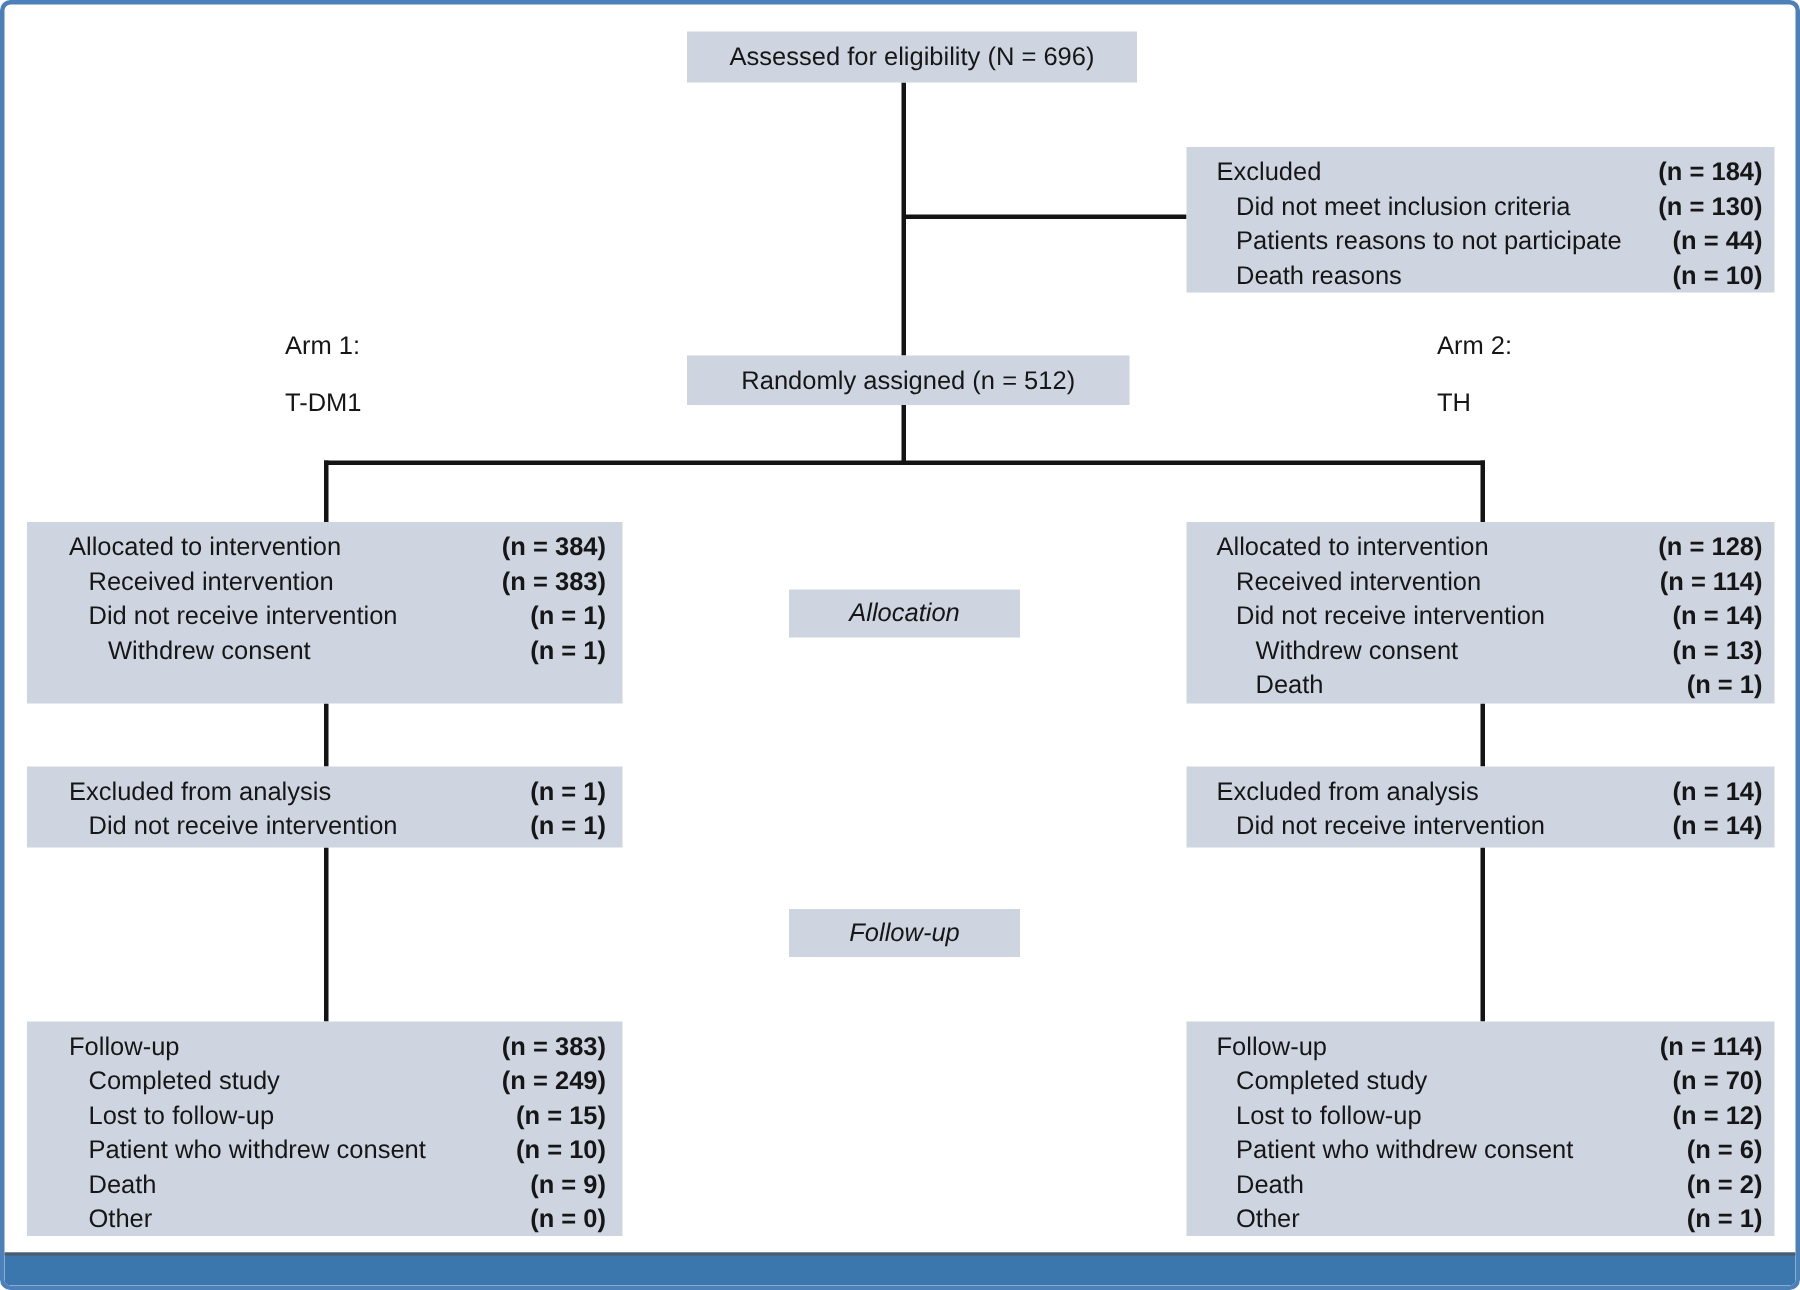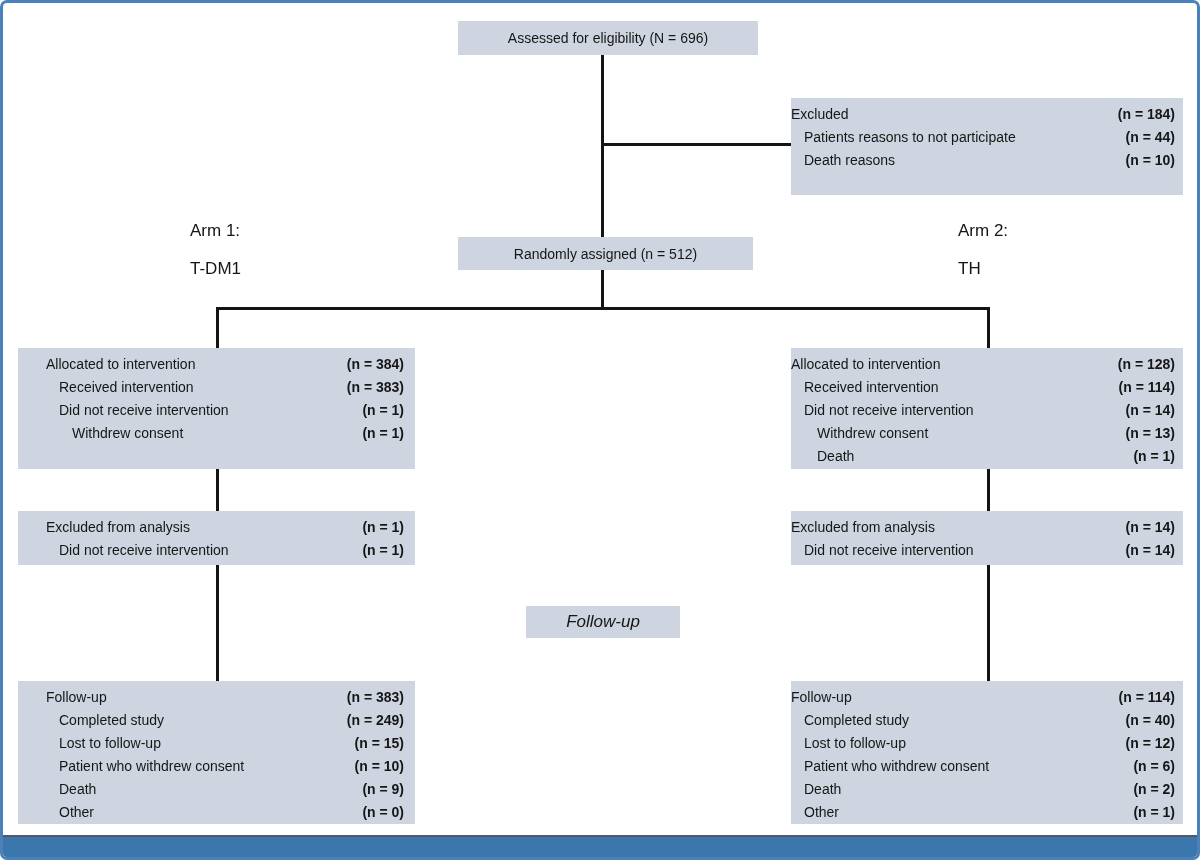--- a/index.html
+++ b/index.html
@@ -32,33 +32,33 @@
     border-top: 2px solid var(--bottom-bar-edge);
   }
 
   .line { position: absolute; background: var(--line-color); }
   .line.v { width: 3px; }
   .line.h { height: 3px; }
 
   .box {
     position: absolute;
     background: var(--box-fill);
-    font-size: 14px;
+    font-size: 17px;
     color: var(--text-color);
   }
   .box.center {
     display: flex;
     align-items: center;
     justify-content: center;
     text-align: center;
   }
   .box.rows {
     display: flex;
     flex-direction: column;
-    padding: 5px 8px 0 0;
+    padding: 5px 8px 0 20px;
   }
   .box.rows.pad-wide { padding: 5px 11px 0 28px; }
   .row {
     display: flex;
     justify-content: space-between;
     line-height: 23px;
     white-space: nowrap;
   }
   .row .val { text-align: left; font-weight: bold; }
 
@@ -99,20 +99,24 @@
   <div class="box center" style="left:455px; top:18px; width:300px; height:34px">
     <span>Assessed for eligibility (N = 696)</span>
   </div>
 
   <div class="box rows" style="left:788px; top:95px; width:392px; height:97px">
       <div class="row">
         <span class="lbl" style="padding-left: 0px;">Excluded</span>
         <span class="val">(n = 184)</span>
       </div>
       <div class="row">
+        <span class="lbl" style="padding-left: 13px;">Did not meet inclusion criteria</span>
+        <span class="val">(n = 130)</span>
+      </div>
+      <div class="row">
         <span class="lbl" style="padding-left: 13px;">Patients reasons to not participate</span>
         <span class="val">(n = 44)</span>
       </div>
       <div class="row">
         <span class="lbl" style="padding-left: 13px;">Death reasons</span>
         <span class="val">(n = 10)</span>
       </div>
     </div>
 
   <div class="arm-label" style="left:187px; top:216px">
@@ -140,20 +144,23 @@
       <div class="row">
         <span class="lbl" style="padding-left: 13px;">Did not receive intervention</span>
         <span class="val">(n = 1)</span>
       </div>
       <div class="row">
         <span class="lbl" style="padding-left: 26px;">Withdrew consent</span>
         <span class="val">(n = 1)</span>
       </div>
     </div>
 
+  <div class="stage-label" style="left:523px; top:390px; width:154px; height:32px">
+    <span>Allocation</span>
+  </div>
 
   <div class="box rows" style="left:788px; top:345px; width:392px; height:121px">
       <div class="row">
         <span class="lbl" style="padding-left: 0px;">Allocated to intervention</span>
         <span class="val">(n = 128)</span>
       </div>
       <div class="row">
         <span class="lbl" style="padding-left: 13px;">Received intervention</span>
         <span class="val">(n = 114)</span>
       </div>
@@ -224,21 +231,21 @@
       </div>
     </div>
 
   <div class="box rows" style="left:788px; top:678px; width:392px; height:143px">
       <div class="row">
         <span class="lbl" style="padding-left: 0px;">Follow-up</span>
         <span class="val">(n = 114)</span>
       </div>
       <div class="row">
         <span class="lbl" style="padding-left: 13px;">Completed study</span>
-        <span class="val">(n = 40)</span>
+        <span class="val">(n = 70)</span>
       </div>
       <div class="row">
         <span class="lbl" style="padding-left: 13px;">Lost to follow-up</span>
         <span class="val">(n = 12)</span>
       </div>
       <div class="row">
         <span class="lbl" style="padding-left: 13px;">Patient who withdrew consent</span>
         <span class="val">(n = 6)</span>
       </div>
       <div class="row">

